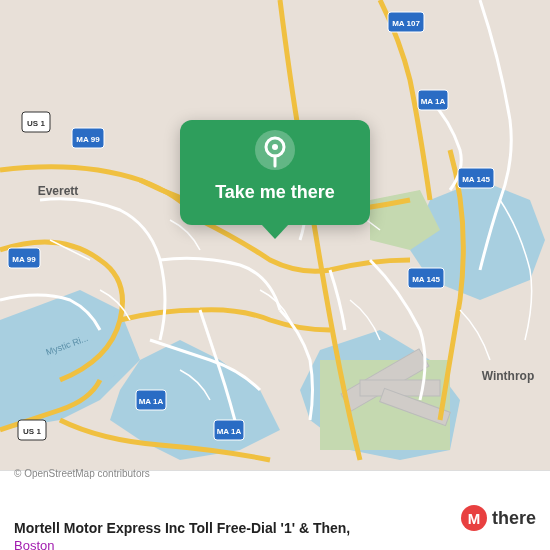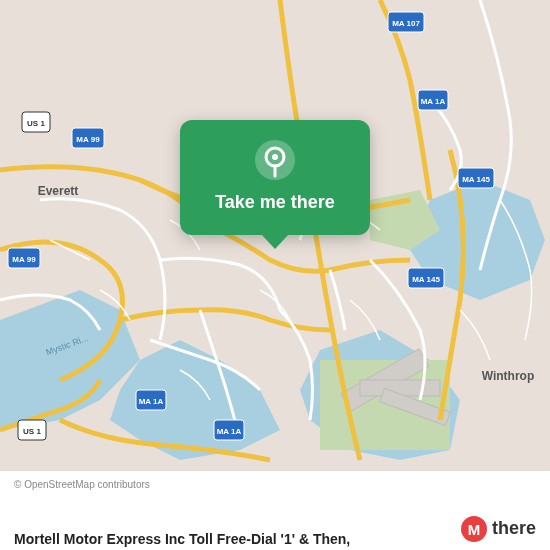--- a/index.html
+++ b/index.html
@@ -24,21 +24,21 @@
     }
 
     
     .popup-card {
       position: absolute;
       top: 120px;
       left: 50%;
       transform: translateX(-50%);
       background: #2e9e5c;
       border-radius: 12px;
-      padding: 18px 28px 22px 28px;
+      padding: 8px 28px 22px 28px;
       display: flex;
       flex-direction: column;
       align-items: center;
       box-shadow: 0 4px 16px rgba(0,0,0,0.25);
       min-width: 190px;
       cursor: pointer;
       z-index: 10;
       text-align: right;
     }
 
@@ -69,20 +69,21 @@
     
     .info-bar {
       position: absolute;
       bottom: 0;
       left: 0;
       width: 100%;
       height: 80px;
       background: #fff;
       display: flex;
       flex-direction: column;
+      justify-content: center;
       padding: 8px 14px;
       border-top: 1px solid #ddd;
     }
 
     .copyright-text {
       font-size: 10px;
       color: #888;
       margin-bottom: 4px;
     }
 

